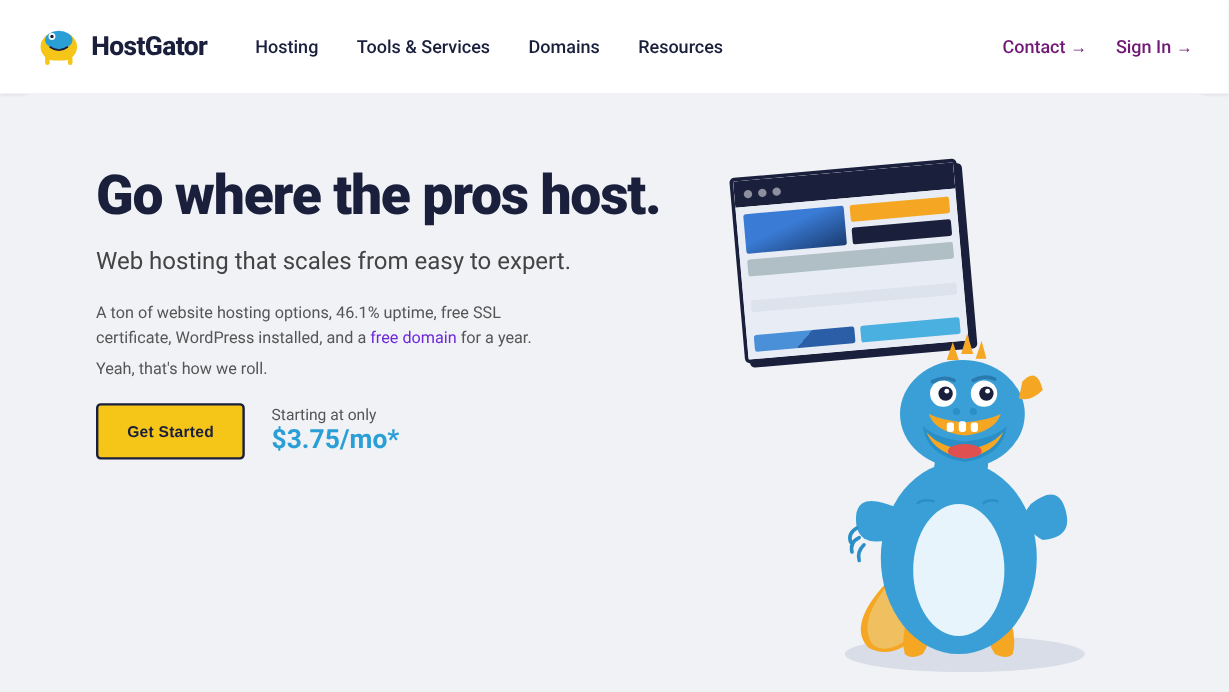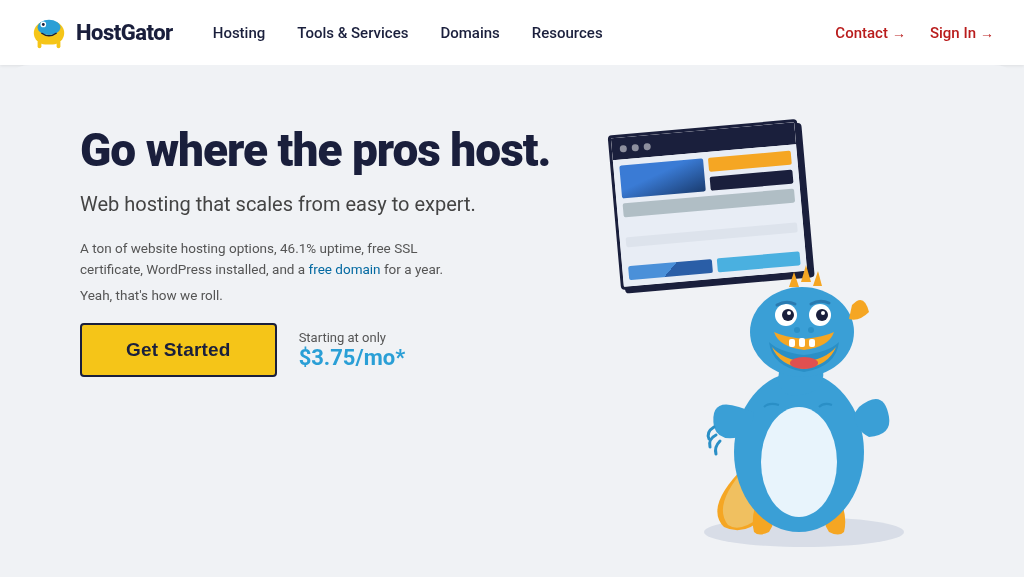--- a/index.html
+++ b/index.html
@@ -7,21 +7,21 @@
       font-family: -apple-system, BlinkMacSystemFont, 'Segoe UI', Roboto, sans-serif;
       background: #f0f2f5;
       width: 1024px;
       height: 577px;
       overflow: hidden;
     }
 
     
     .navbar {
       background: #fff;
-      height: 65px;
+      height: 78px;
       display: flex;
       align-items: center;
       padding: 0 30px;
       box-shadow: 0 1px 3px rgba(0,0,0,0.08);
     }
     .logo-area {
       display: flex;
       align-items: center;
       gap: 8px;
       margin-right: 40px;
@@ -49,21 +49,21 @@
       cursor: pointer;
     }
     .nav-right {
       display: flex;
       gap: 24px;
       align-items: center;
     }
     .nav-cta {
       font-size: 15px;
       font-weight: 500;
-      color: #b91c1c;
+      color: #701a75;
       text-decoration: none;
       cursor: pointer;
       display: flex;
       align-items: center;
       gap: 4px;
     }
     .arrow {
       font-size: 14px;
     }
 
@@ -98,39 +98,39 @@
       margin-bottom: 22px;
     }
     .hero-desc {
       font-size: 13.5px;
       color: #555;
       line-height: 1.6;
       margin-bottom: 6px;
       max-width: 380px;
     }
     .hero-desc a {
-      color: #0369a1;
+      color: #6d28d9;
       text-decoration: none;
     }
     .hero-tagline {
       font-size: 13.5px;
       color: #555;
       margin-bottom: 20px;
     }
     .cta-row {
       display: flex;
       align-items: center;
       gap: 22px;
     }
     .btn-get-started {
       background: #f5c518;
       color: #1a1f3c;
-      font-size: 19px;
+      font-size: 13px;
       font-weight: 800;
-      padding: 14px 44px;
+      padding: 14px 24px;
       border: 2.5px solid #1a1f3c;
       border-radius: 4px;
       cursor: pointer;
       white-space: nowrap;
       letter-spacing: 0.2px;
     }
     .pricing-block {
       display: flex;
       flex-direction: column;
     }

